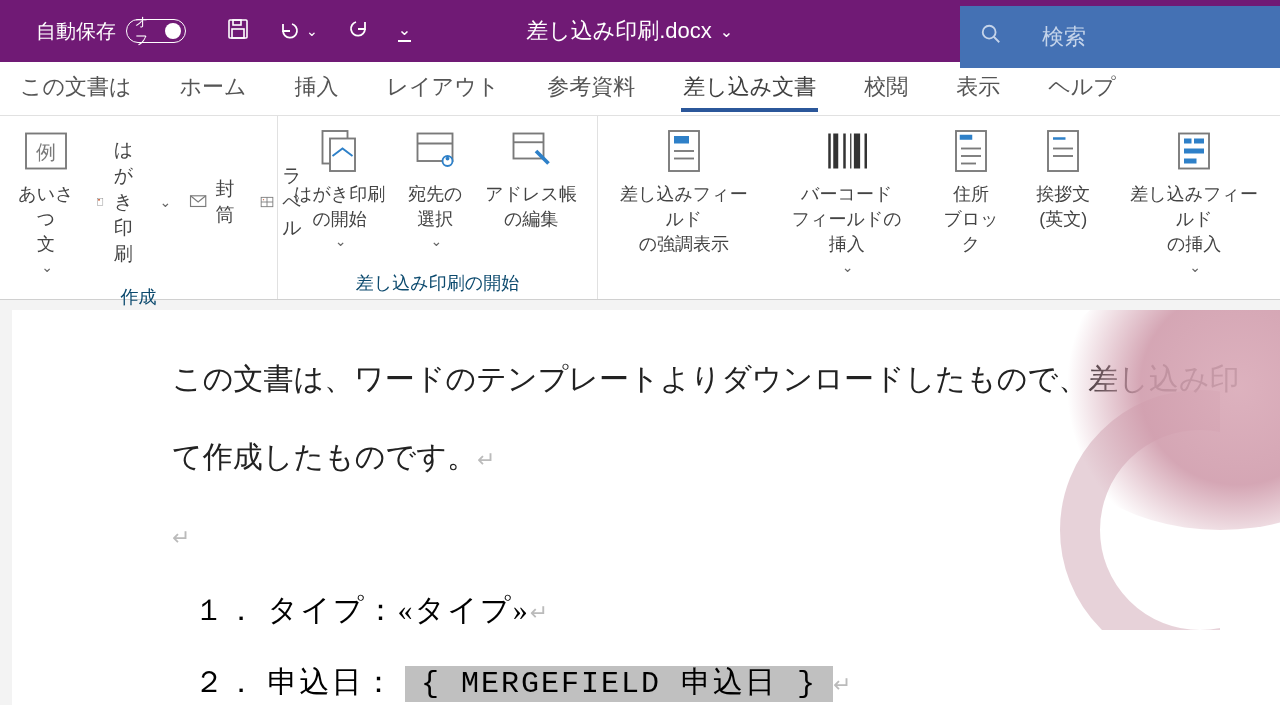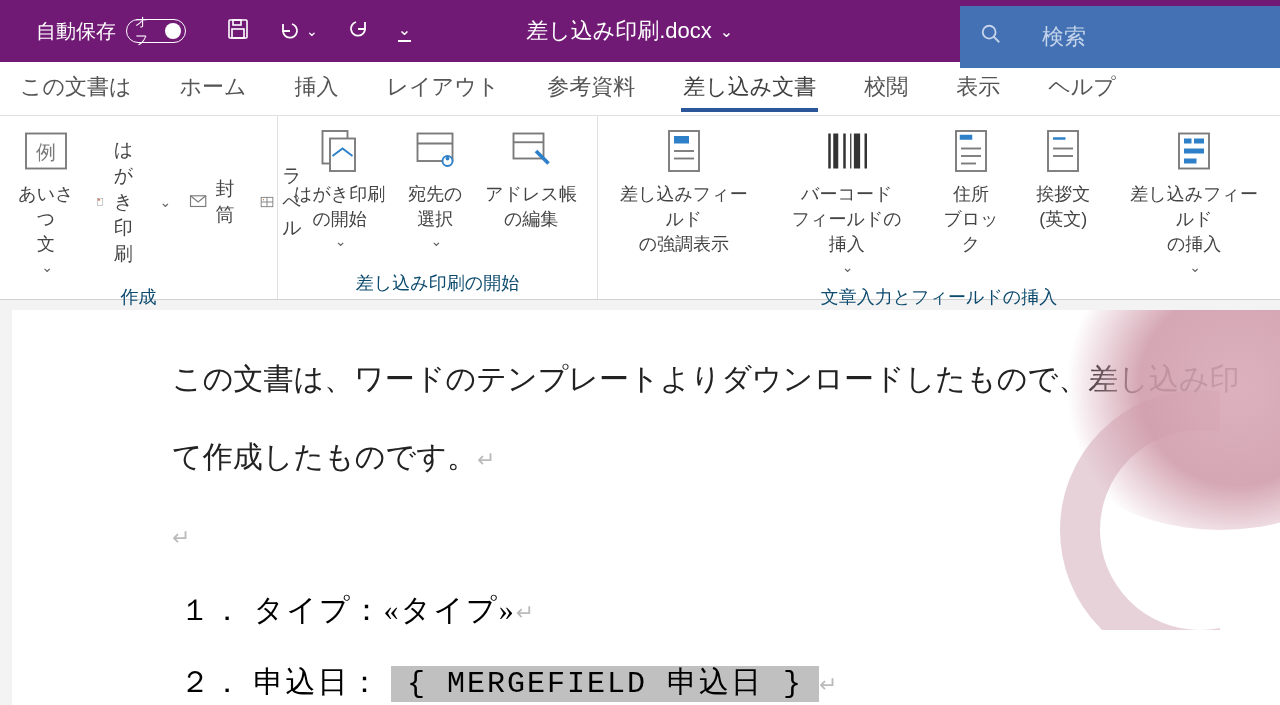--- a/index.html
+++ b/index.html
@@ -193,20 +193,21 @@
     font-size: 30px;
     line-height: 2.6;
     color: #222;
   }
   .enter { color: #bbb; font-size: 22px; }
   .list-line {
     font-size: 30px;
     line-height: 2.4;
     font-family: "Yu Mincho", "MS Mincho", serif;
     letter-spacing: 2px;
+    margin-left: 14px;
   }
   .list-indent { padding-left: 8px; }
   .mergefield-sel {
     background: #c0c0c0;
     font-family: "Courier New", monospace;
     letter-spacing: 2px;
     padding: 1px 16px;
   }
 </style>
 </head>
@@ -424,21 +425,20 @@
               <rect x="20" y="10" width="8" height="4" fill="#2e80c8" stroke="none"></rect>
               <rect x="12" y="18" width="16" height="4" fill="#2e80c8" stroke="none"></rect>
               <rect x="12" y="26" width="10" height="4" fill="#2e80c8" stroke="none"></rect>
             </svg>
           </span>
         <span style="white-space:pre-line">差し込みフィールド
 の挿入</span>
           <span class="chev">⌄</span>
       </div>
     </div>
-    <div class="group-label">文章入力とフィールドの挿入</div>
   </div>
 </div>
 
 <div class="doc-area">
   <div class="page">
     <div class="deco2"></div>
     <div class="deco1"></div>
 
     <div class="body-text">
       <span>この文書は、ワードのテンプレートよりダウンロードしたもので、差し込み印</span><br>

